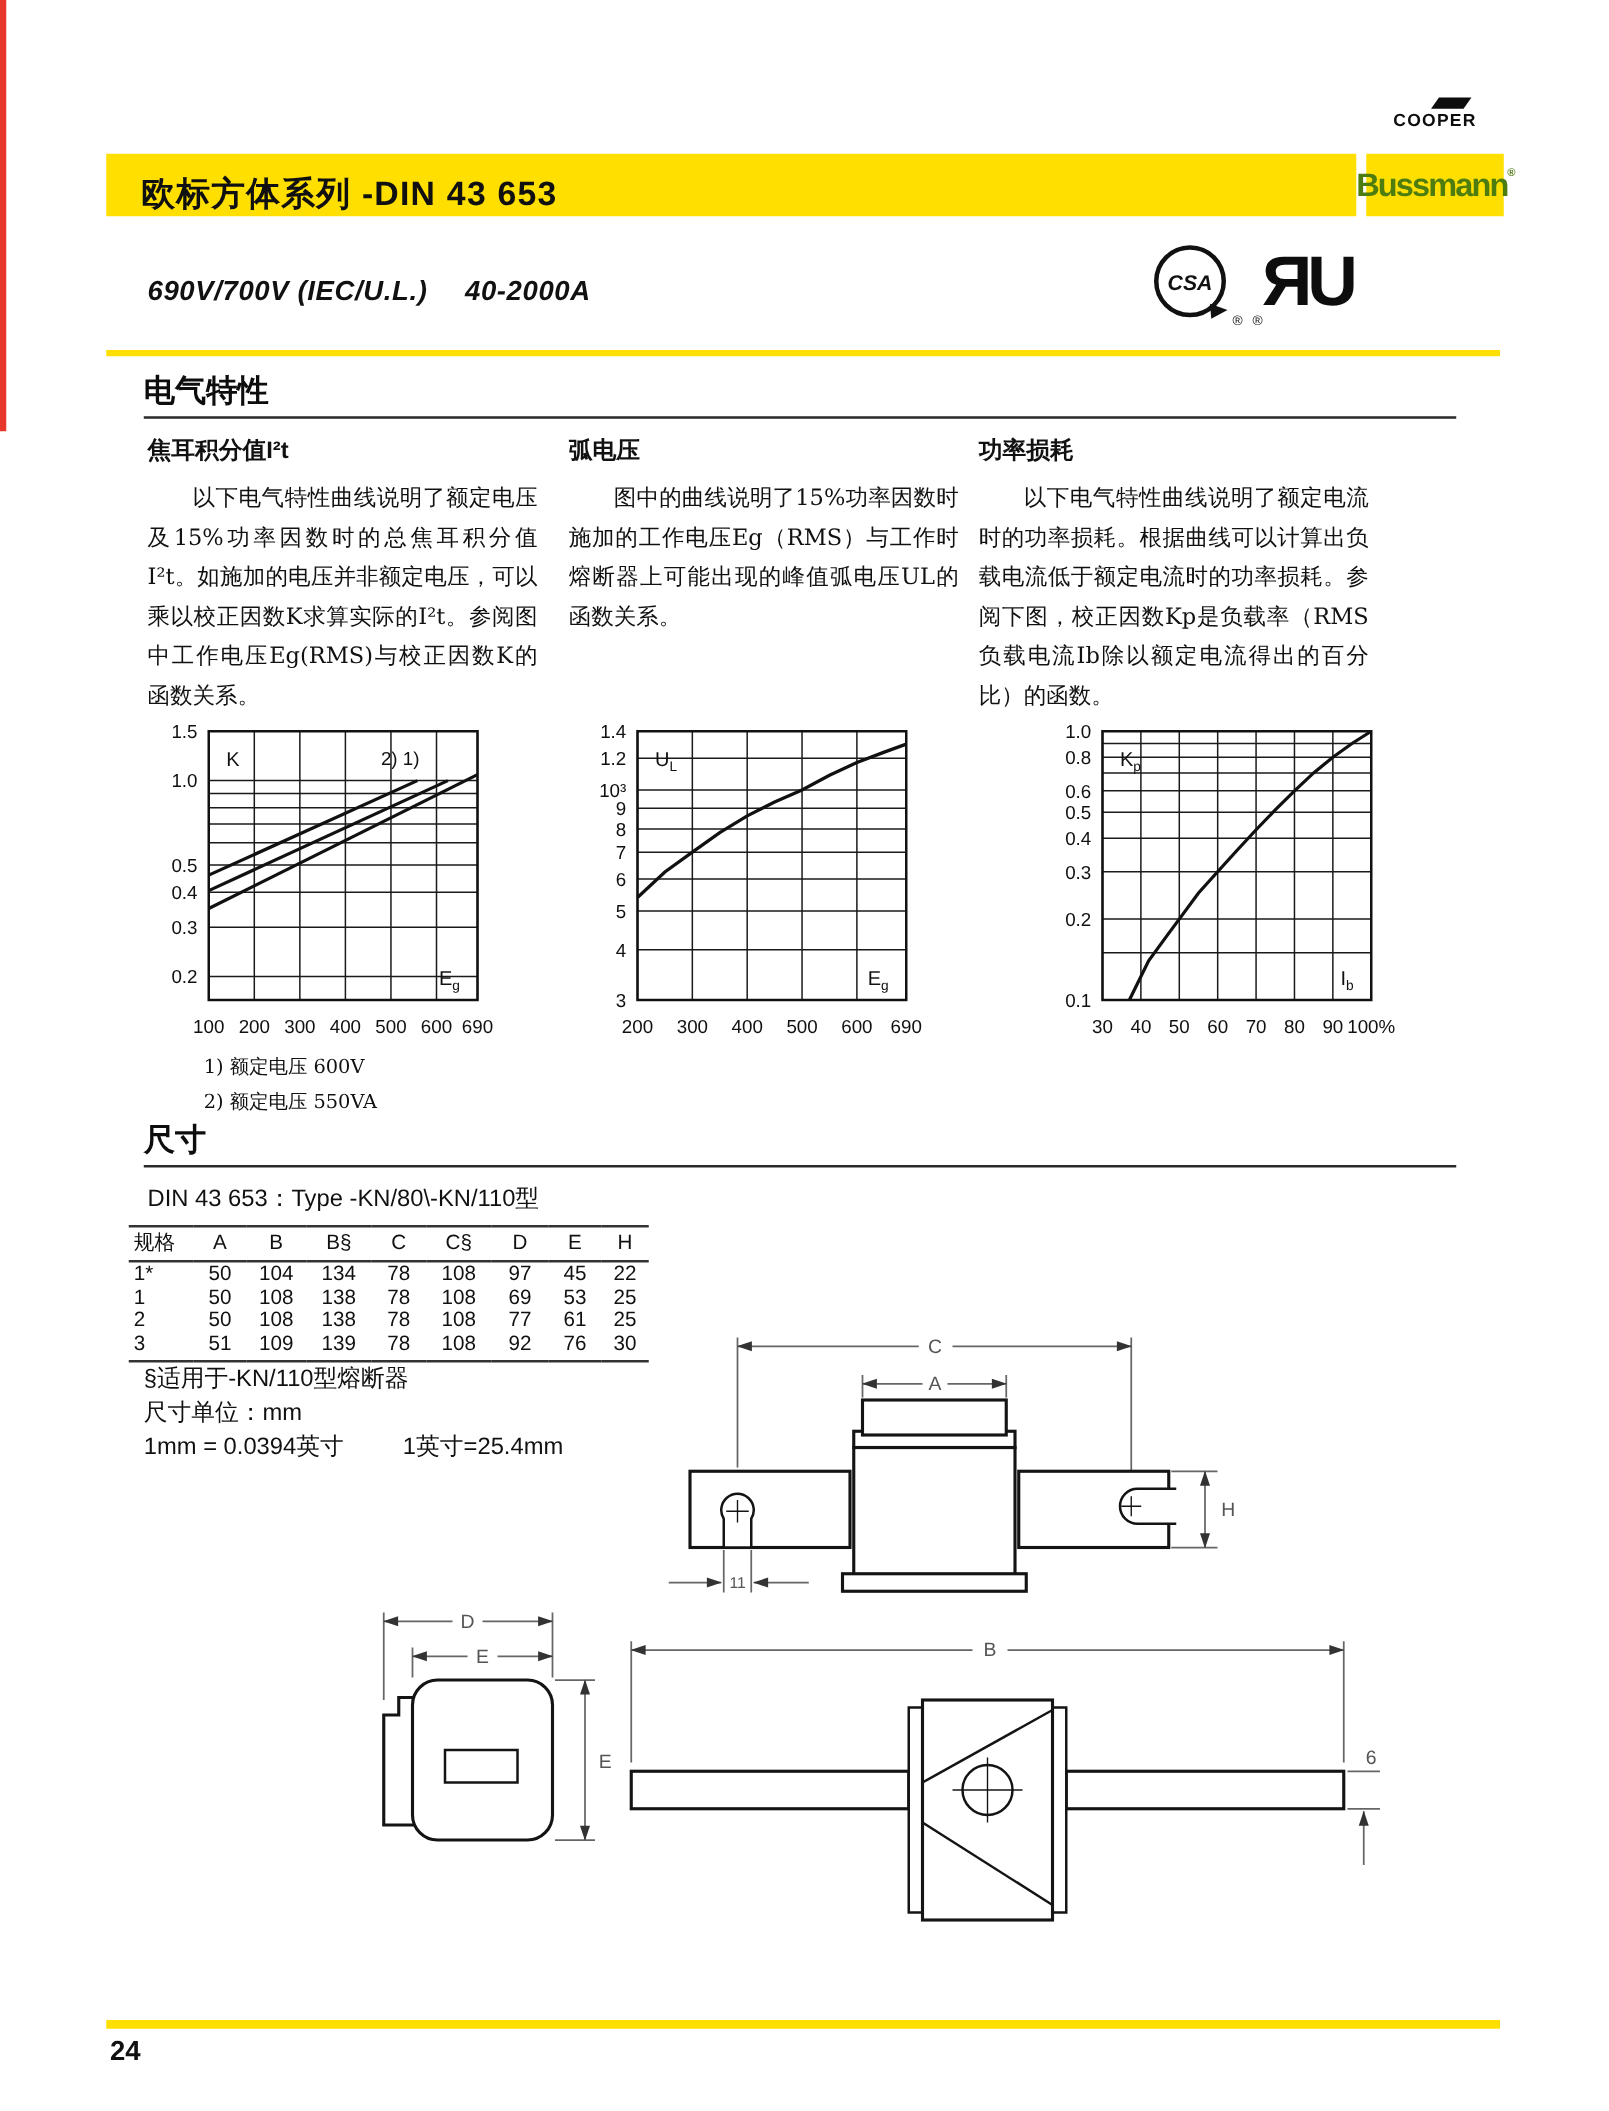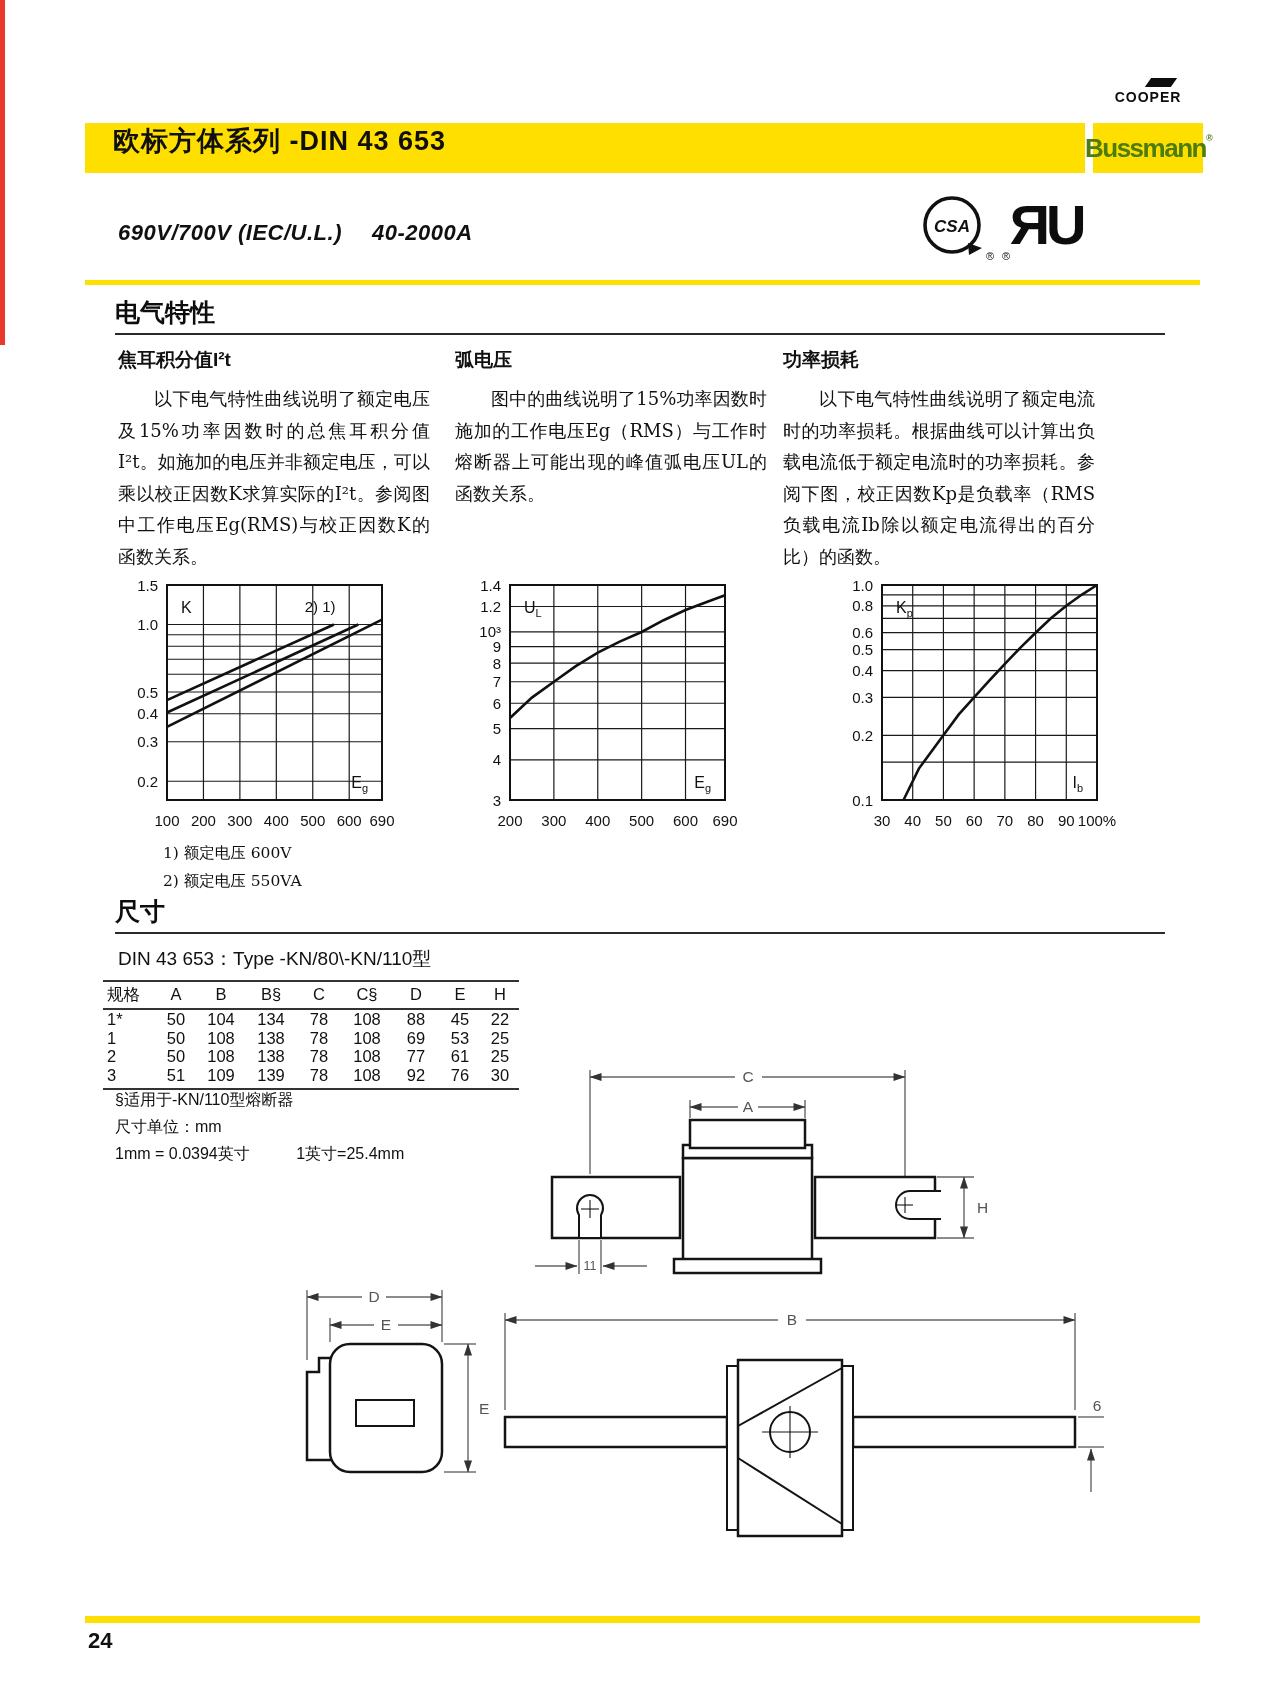--- a/index.html
+++ b/index.html
@@ -1,20 +1,20 @@
 <!DOCTYPE html>
 <html><head>
 <meta charset="utf-8">
 <style>
   html,body{margin:0;padding:0;background:#e9e9e9;}
   .page{position:relative;width:1287px;height:1689px;background:#ffffff;overflow:hidden;
         font-family:"Liberation Sans",sans-serif;color:#111;}
   .abs{position:absolute;}
   .red-stripe{left:0;top:0;width:5px;height:345px;background:#e8372b;}
-  .header-bar{left:85px;top:123px;width:1000px;height:50px;background:#ffdf00;display:flex;align-items:flex-start;}
+  .header-bar{left:85px;top:123px;width:1000px;height:50px;background:#ffdf00;display:flex;align-items:flex-end;}
   .series-title{font-size:27px;font-weight:bold;padding-left:28px;letter-spacing:1px;color:#101010;}
   .logo-block{left:1093px;top:123px;width:110px;height:50px;background:#ffdf00;display:flex;align-items:center;justify-content:center;}
   .brand-text{font-size:26px;font-weight:800;letter-spacing:-1.5px;color:#4d7c0f;}
   .brand-reg{font-size:9px;vertical-align:top;}
   .cooper-wrap{left:1093px;top:88px;width:110px;text-align:center;}
   .cooper-text{font-size:14px;font-weight:bold;letter-spacing:1px;color:#0d0d0d;}
   .cooper-flag{position:absolute;left:55px;top:-10px;width:26px;height:9px;background:#0d0d0d;transform:skewX(-35deg);}
   .product-title{left:118px;top:220px;font-size:22px;font-weight:bold;letter-spacing:0.5px;font-style:italic;}
   .product-title .range{margin-left:30px;}
   .yellow-rule{left:85px;top:280px;width:1115px;height:5px;background:#ffdf00;}
@@ -27,21 +27,21 @@
   .tick{font-size:15px;fill:#111;}
   .clabel{font-size:16px;fill:#111;}
   .footnotes{font-family:"DejaVu Serif",serif;font-size:15.5px;line-height:28px;}
   .din-line{font-size:19px;}
   .dim-table{border-collapse:collapse;font-size:16.5px;border-top:2px solid #333;table-layout:fixed;}
   .dim-table th{font-weight:normal;border-bottom:2px solid #333;padding:3px 0 5px;line-height:18px;}
   .dim-table td{padding:0;line-height:18.5px;}
   .dim-table th:first-child,.dim-table td:first-child{text-align:left;padding-left:4px;}
   .dim-table th,.dim-table td{text-align:center;}
   .dim-table tr:last-child td{border-bottom:2px solid #333;padding-bottom:4px;}
-  .notes{font-size:16px;}
+  .notes{font-size:19px;}
   .dl{stroke:#666;stroke-width:1.4px;}
   .shape{fill:#fff;stroke:#141414;stroke-width:2.5px;}
   .shape2{fill:#fff;stroke:#141414;stroke-width:2px;}
   .hair{stroke:#141414;stroke-width:1.1px;}
   .dimtext{font:15.5px "Liberation Sans",sans-serif;fill:#555;}
   .dimtext-sm{font:12.5px "Liberation Sans",sans-serif;fill:#555;}
   .footer-bar{left:85px;top:1616px;width:1115px;height:7px;background:#ffdf00;}
   .page-number{left:88px;top:1628px;font-size:22px;font-weight:bold;}
   .footer-text{left:0;top:1630px;width:1287px;text-align:center;font-family:"DejaVu Serif",serif;font-size:17px;}
   .footer-text .link{text-decoration:underline;font-family:"Liberation Sans",sans-serif;}
@@ -251,21 +251,21 @@
       </tr>
     </thead>
     <tbody>
         <tr>
           <td>1*</td>
           <td>50</td>
           <td>104</td>
           <td>134</td>
           <td>78</td>
           <td>108</td>
-          <td>88</td>
+          <td>97</td>
           <td>45</td>
           <td>22</td>
         </tr>
         <tr>
           <td>1</td>
           <td>50</td>
           <td>108</td>
           <td>138</td>
           <td>78</td>
           <td>108</td>

